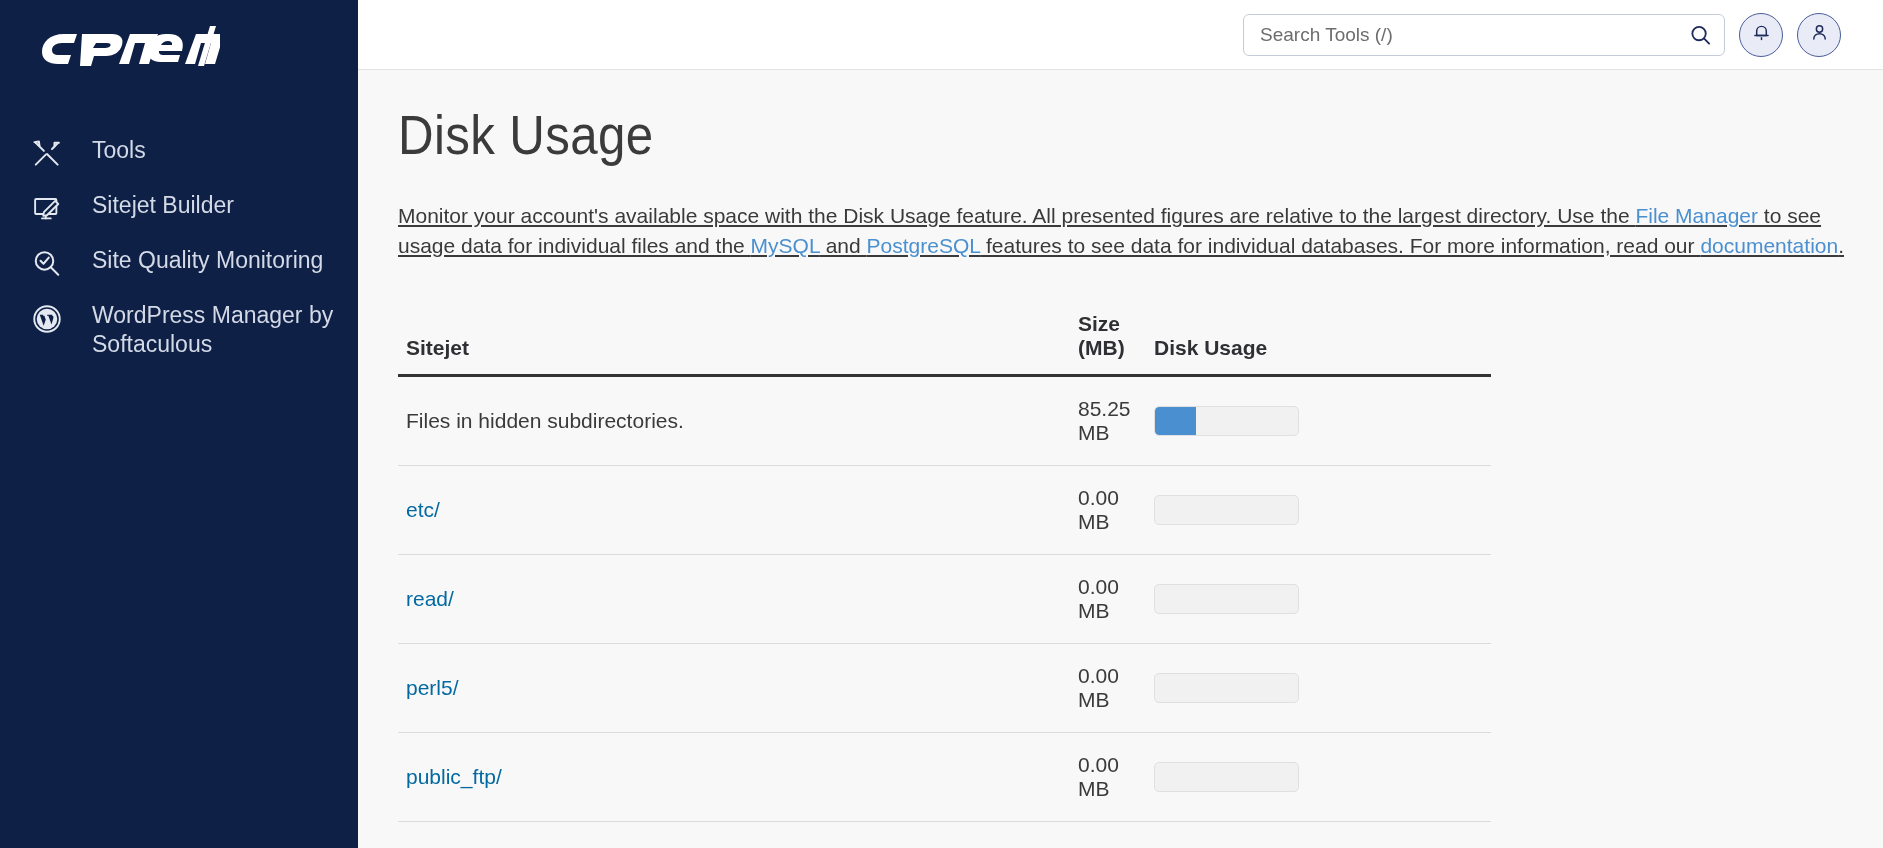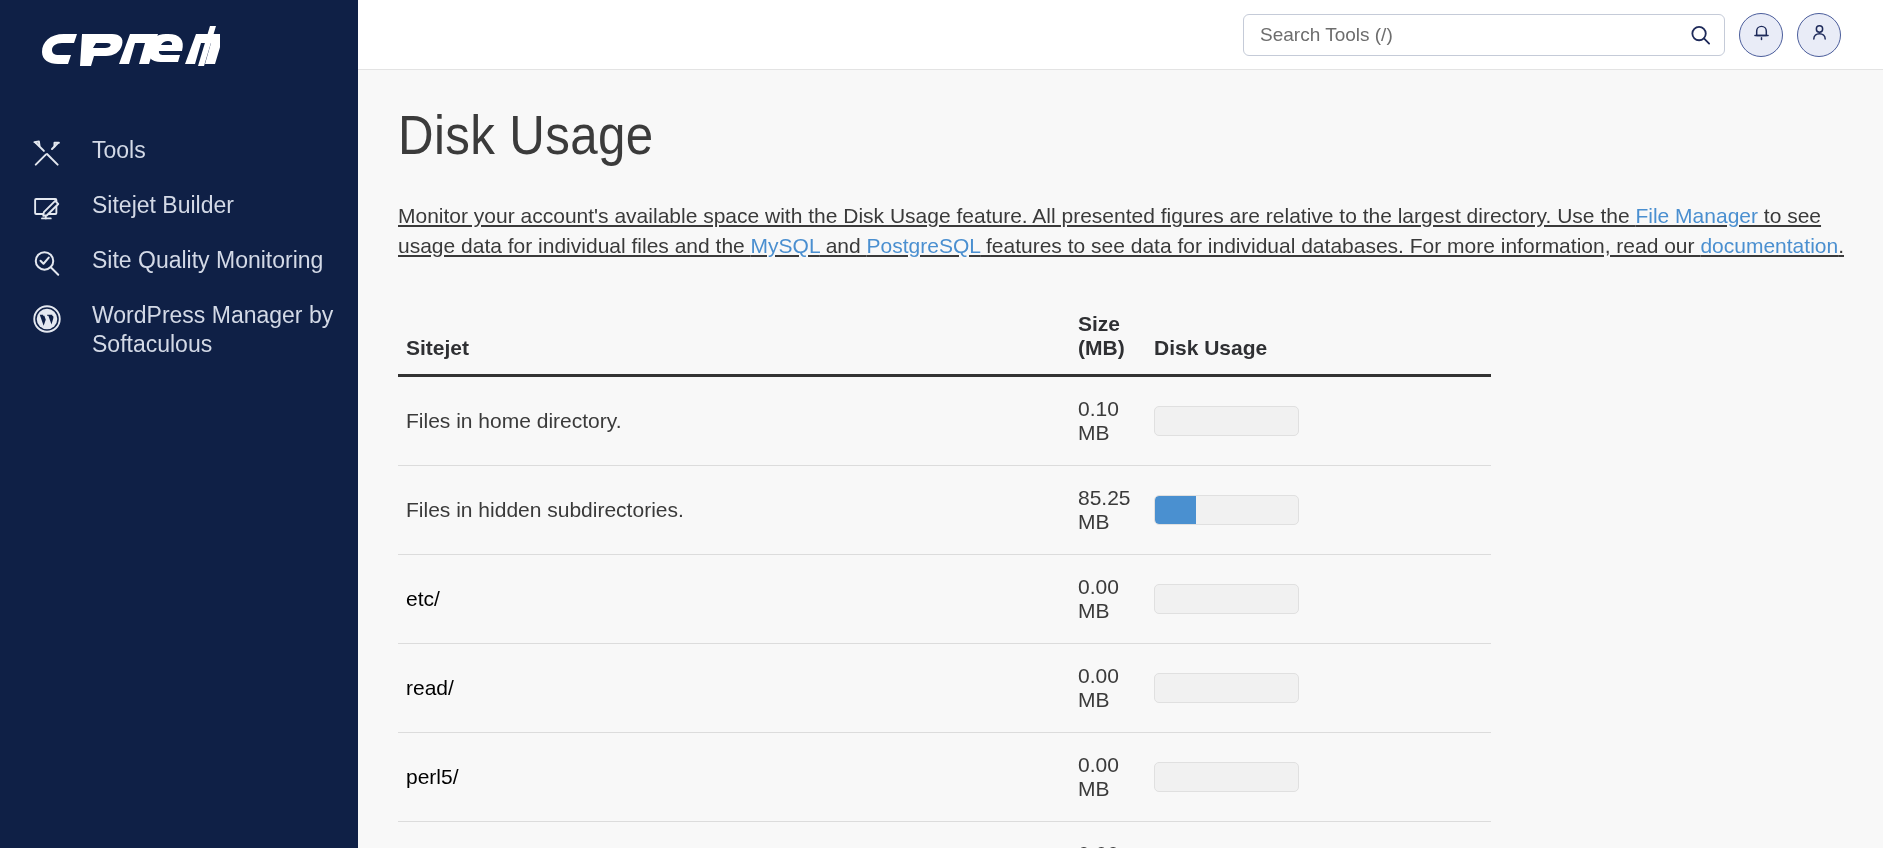--- a/index.html
+++ b/index.html
@@ -145,21 +145,21 @@
   .du-table th.c-bar  { width: 359px; padding-left: 22px; }
   .du-table td {
     font-size: 21px;
     color: #3a3a3a;
     padding: 20px 8px;
     vertical-align: middle;
     border-bottom: 1px solid #dcdcdc;
   }
   .du-table td.c-size { color: #3a3a3a; }
   .du-table td.c-bar { padding-left: 22px; }
-  .row-link { color: #000000; text-decoration: none; cursor: pointer; }
+  .row-link { color: #0369a1; text-decoration: none; cursor: pointer; }
 
   .bar-track {
     width: 145px;
     height: 30px;
     background: #f1f1f1;
     border: 1px solid #e0e0e0;
     border-radius: 5px;
     overflow: hidden;
     position: relative;
   }
@@ -291,29 +291,20 @@
             <th class="c-loc">Sitejet</th>
             <th class="c-size">
               <span>Size</span><br>
               <span>(MB)</span>
             </th>
             <th class="c-bar">Disk Usage</th>
           </tr>
         </thead>
         <tbody id="table-body">
             <tr>
-              <td class="c-loc">Files in home directory.</td>
-              <td class="c-size">0.10 MB</td>
-              <td class="c-bar">
-                <div class="bar-track">
-                  <div class="bar-fill" style="width: 0%; background: rgb(74, 144, 208);"></div>
-                </div>
-              </td>
-            </tr>
-            <tr>
               <td class="c-loc">Files in hidden subdirectories.</td>
               <td class="c-size">85.25 MB</td>
               <td class="c-bar">
                 <div class="bar-track">
                   <div class="bar-fill" style="width: 29%; background: rgb(74, 144, 208);"></div>
                 </div>
               </td>
             </tr>
             <tr>
               <td class="c-loc"><a class="row-link">etc/</a></td>

